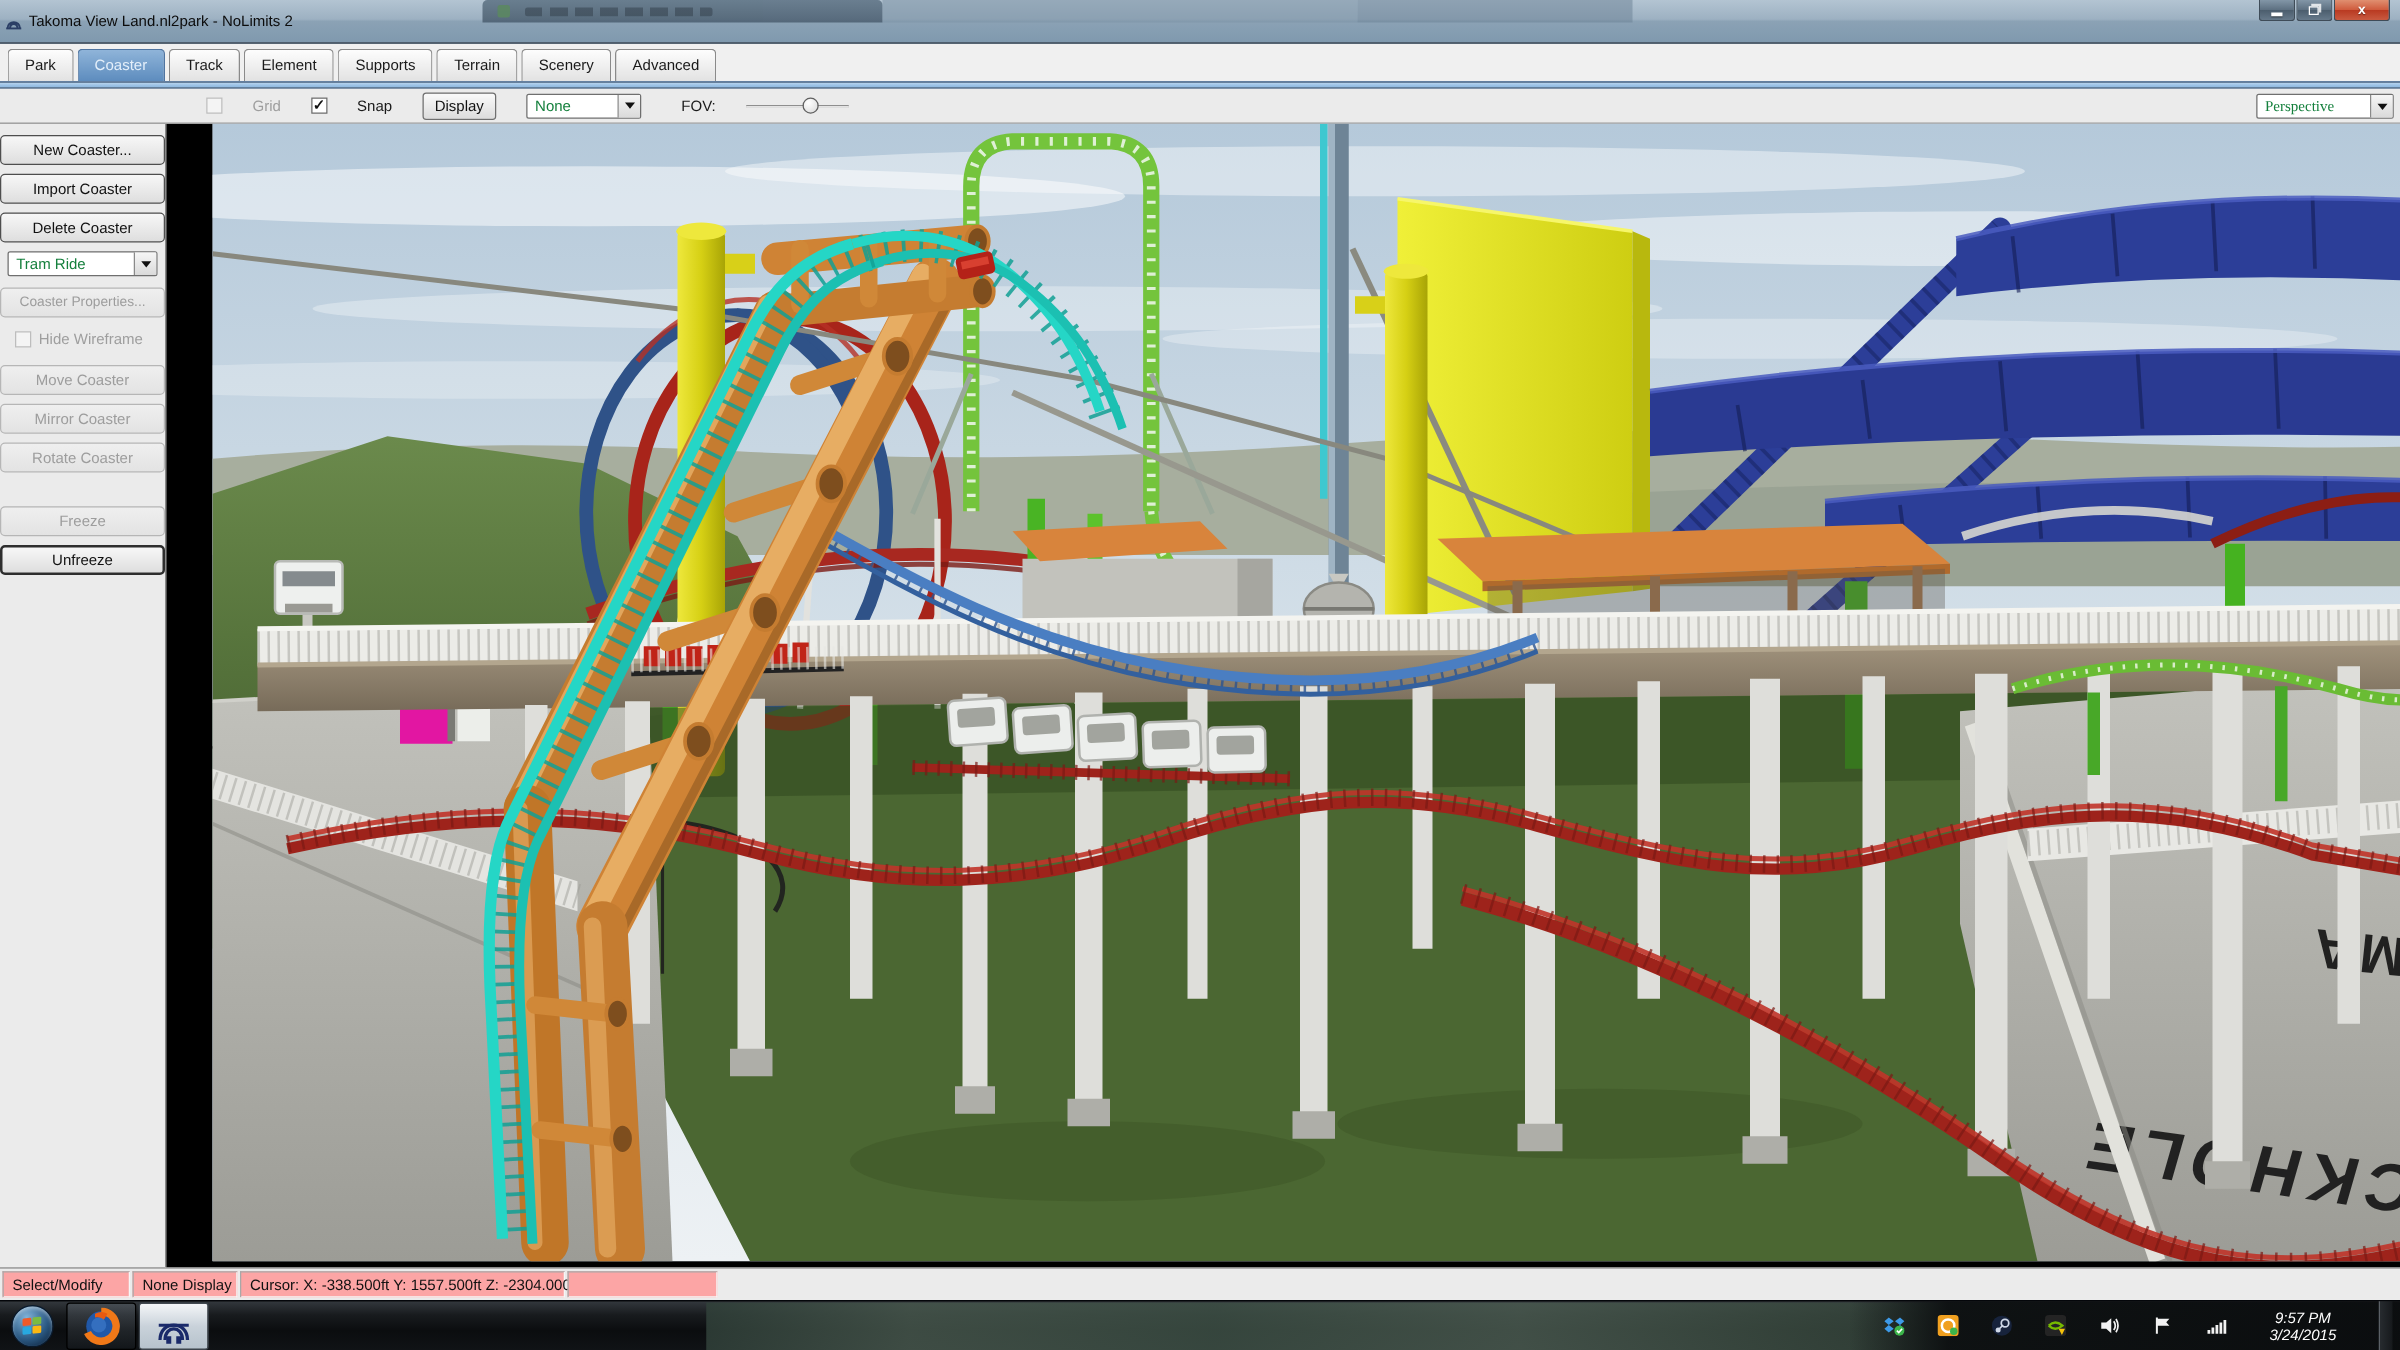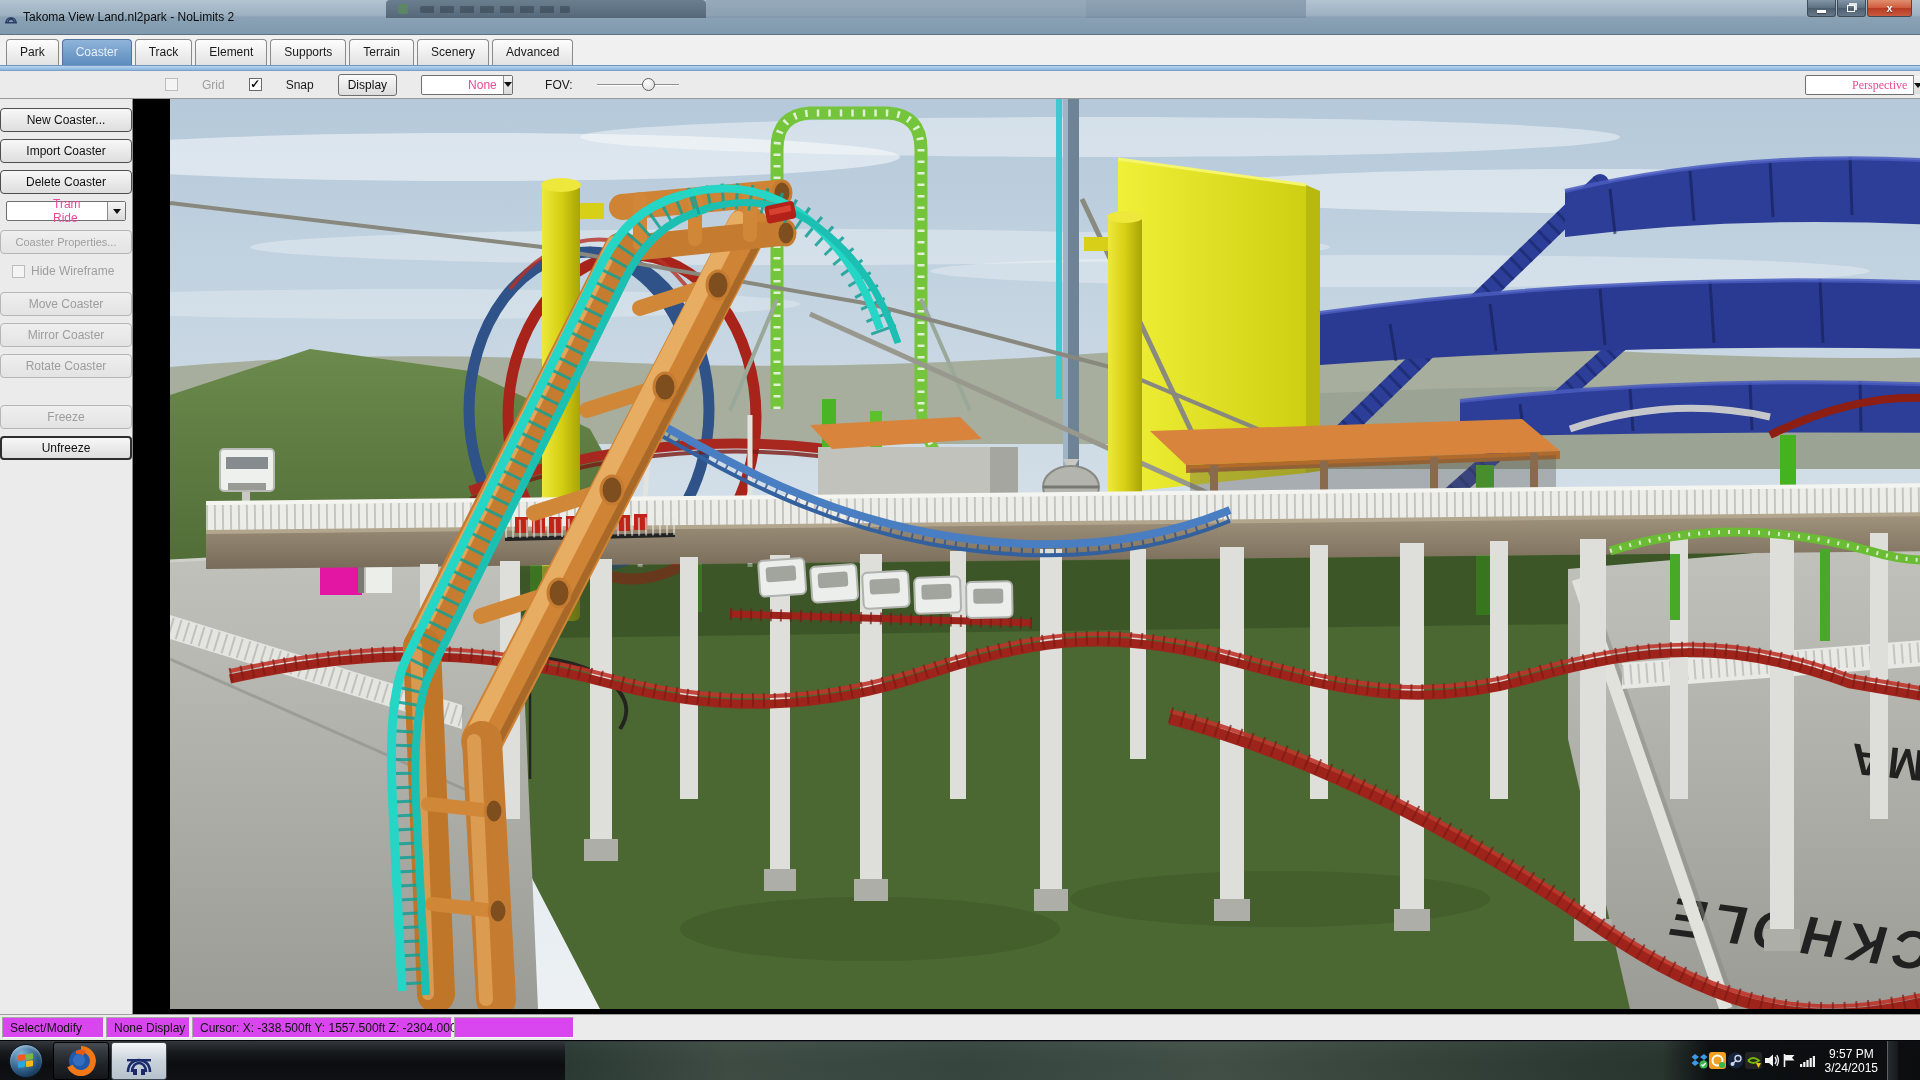--- a/index.html
+++ b/index.html
@@ -35,21 +35,21 @@
   
   .toolbar { height:28px; background:#ebebeb; display:flex; align-items:center; border-bottom:1px solid #9a9a9a; position:relative; }
   .tb-left { display:flex; align-items:center; margin-left:165px; gap:24px; }
   .cb { width:13px; height:13px; background:#fff; border:1px solid #6a6a6a; display:inline-flex; align-items:center; justify-content:center; font-size:12px; line-height:11px; color:#111; }
   .cb.disabled { border-color:#bdbdbd; background:#f4f4f4; }
   .cb.checked::after { content:"\2713"; font-weight:bold; }
   .tb-label { font-size:12px; color:#1a1a1a; }
   .tb-label.disabled { color:#9e9e9e; }
   .btn { font-size:12px; color:#111; border:1px solid #6f6f6f; border-radius:3px; background:linear-gradient(180deg,#fafafa,#dcdcdc); padding:3px 9px; }
   .combo { display:flex; align-items:stretch; border:1px solid #6f6f6f; border-radius:2px; background:#fff; height:20px; }
-  .combo .val { font-size:12px; color:#ec4899; padding:2px 6px; display:flex; align-items:center;margin-left:40px; }
+  .combo .val { font-size:12px; color:#15803d; padding:2px 6px; display:flex; align-items:center; }
   .combo .arrow { width:18px; border-left:1px solid #8a8a8a; background:linear-gradient(180deg,#f6f6f6,#dadada); display:flex; align-items:center; justify-content:center; }
   .tri { width:0; height:0; border-left:4px solid transparent; border-right:4px solid transparent; border-top:5px solid #111; }
   .combo.w92 { width:92px; } .combo.w108 { width:110px; } .combo.w132 { width:120px; }
   .combo .val.grow { flex:1; }
   .slider { width:82px; height:13px; position:relative; display:inline-block; }
   .slider .track { position:absolute; top:6px; left:0; right:0; height:2px; background:#8e8e8e; border-bottom:1px solid #fff; }
   .slider .thumb { position:absolute; top:0; left:55%; width:13px; height:13px; border-radius:50%; background:radial-gradient(circle at 35% 30%,#ffffff,#d8d8d8); border:1px solid #5f5f5f; }
   .tb-right { position:absolute; right:5px; top:4px;font-family:Liberation Serif, serif; }
 
   
@@ -59,34 +59,34 @@
   .sbtn.disabled { border-color:#b6b6b6; background:linear-gradient(180deg,#efefef,#e3e3e3); color:#9d9d9d; }
   .sbtn.default { border:2px solid #2e2e2e; line-height:20px; }
   .side-combo { margin:2px auto 9px; }
   .cbrow { display:flex; align-items:center; gap:6px; margin:10px 0 14px 12px; } .spacer20 { height:20px; }
 
   .viewport { position:relative; width:1768px; height:910px; background:#c9d8e4; }
   .viewport svg { display:block; }
 
   
   .statusbar { height:26px; background:#ebebeb; border-top:1px solid #9e9e9e; display:flex; align-items:stretch; padding:2px 2px; }
-  .status-cell { border:1px solid; border-color:#a8a8a8 #f6f6f6 #f6f6f6 #a8a8a8; font-size:12px; color:#111; display:flex; align-items:center; padding:0 7px; margin-right:2px; background:#d946ef; white-space:nowrap; }
+  .status-cell { border:1px solid; border-color:#a8a8a8 #f6f6f6 #f6f6f6 #a8a8a8; font-size:12px; color:#111; display:flex; align-items:center; padding:0 7px; margin-right:2px; background:#fca5a5; white-space:nowrap; }
   .sc1 { width:102px; } .sc2 { width:84px; } .sc3 { width:260px; } .sc4 { flex:0 0 120px; }
 
   
   .taskbar { height:40px; background:linear-gradient(180deg,#33383d,#181b1e 28%,#0b0d0f 60%,#101316); border-top:1px solid #04060a; display:flex; align-items:center; position:relative; }
   .wallpaper-blur { position:absolute; left:565px; right:0; top:1px; bottom:0; background:linear-gradient(90deg,#31413a 0%,#46564c 12%,#3d4f45 30%,#4a5a50 48%,#39493f 66%,#2c3a33 82%,#1c2420 100%); opacity:.85; }
   .tb-apps { display:flex; align-items:center; height:100%; position:relative; z-index:2; }
   .start-orb { width:52px; height:40px; display:flex; align-items:center; justify-content:center; }
   .orb { width:34px; height:34px; border-radius:50%; background:radial-gradient(circle at 35% 28%,#7fb2d8,#2c5a84 55%,#122c48 85%); border:1px solid #0a1a2c; display:flex; align-items:center; justify-content:center; box-shadow:inset 0 2px 3px rgba(255,255,255,.45); }
   .flag { width:16px; height:14px; display:grid; grid-template-columns:7px 7px; grid-template-rows:6px 6px; gap:1px; transform:skewY(-6deg); }
   .flag i { border-radius:1px; }
   .app-btn { width:56px; height:38px; margin:1px 1px 0; border:1px solid #000; border-radius:3px; background:linear-gradient(180deg,rgba(90,98,106,.55),rgba(20,24,28,.65)); display:flex; align-items:center; justify-content:center; }
   .app-btn.active { background:linear-gradient(180deg,#f4f6f8,#c9d2da 50%,#b6c2cc); border-color:#3c444c; }
-  .tray { margin-left:auto; display:flex; align-items:center; gap:1px; padding-right:22px; position:relative; z-index:2; height:100%; background:linear-gradient(90deg,rgba(10,12,14,0),rgba(10,12,14,.88) 18%,rgba(10,12,14,.92)); padding-left:28px; }
+  .tray { margin-left:auto; display:flex; align-items:center; gap:26px; padding-right:6px; position:relative; z-index:2; height:100%; background:linear-gradient(90deg,rgba(10,12,14,0),rgba(10,12,14,.88) 18%,rgba(10,12,14,.92)); padding-left:28px;font-style:italic; }
   .tray-icon { width:17px; height:17px; display:flex; align-items:center; justify-content:center; }
   .clock { color:#fff; font-size:12px; text-align:center; line-height:14px; padding:0 8px; }
   .show-desktop { width:11px; height:100%; border-left:1px solid #5a6066; background:linear-gradient(90deg,#272b2f,#16191c); }
 </style>
 </head>
 <body>
 
 <div class="app">
 
   <div class="titlebar">

